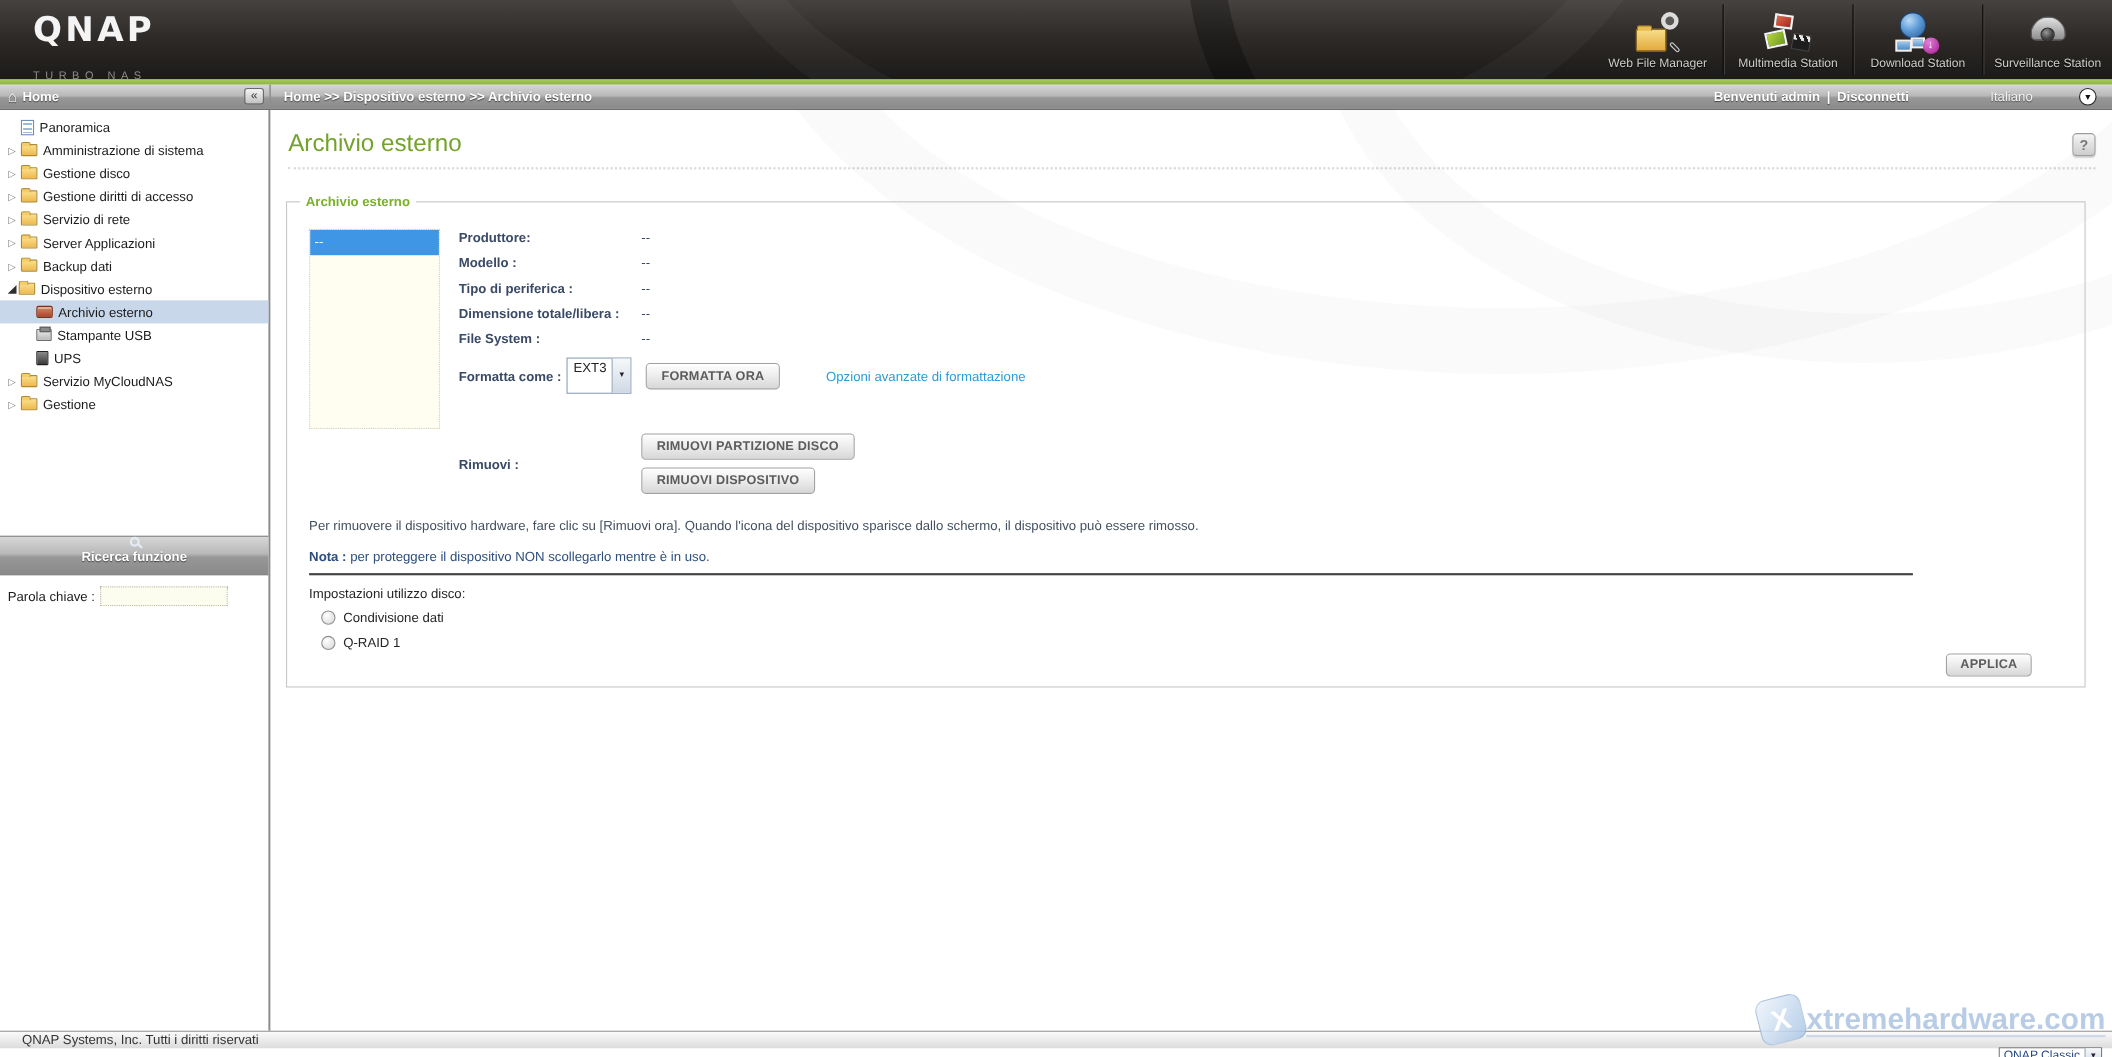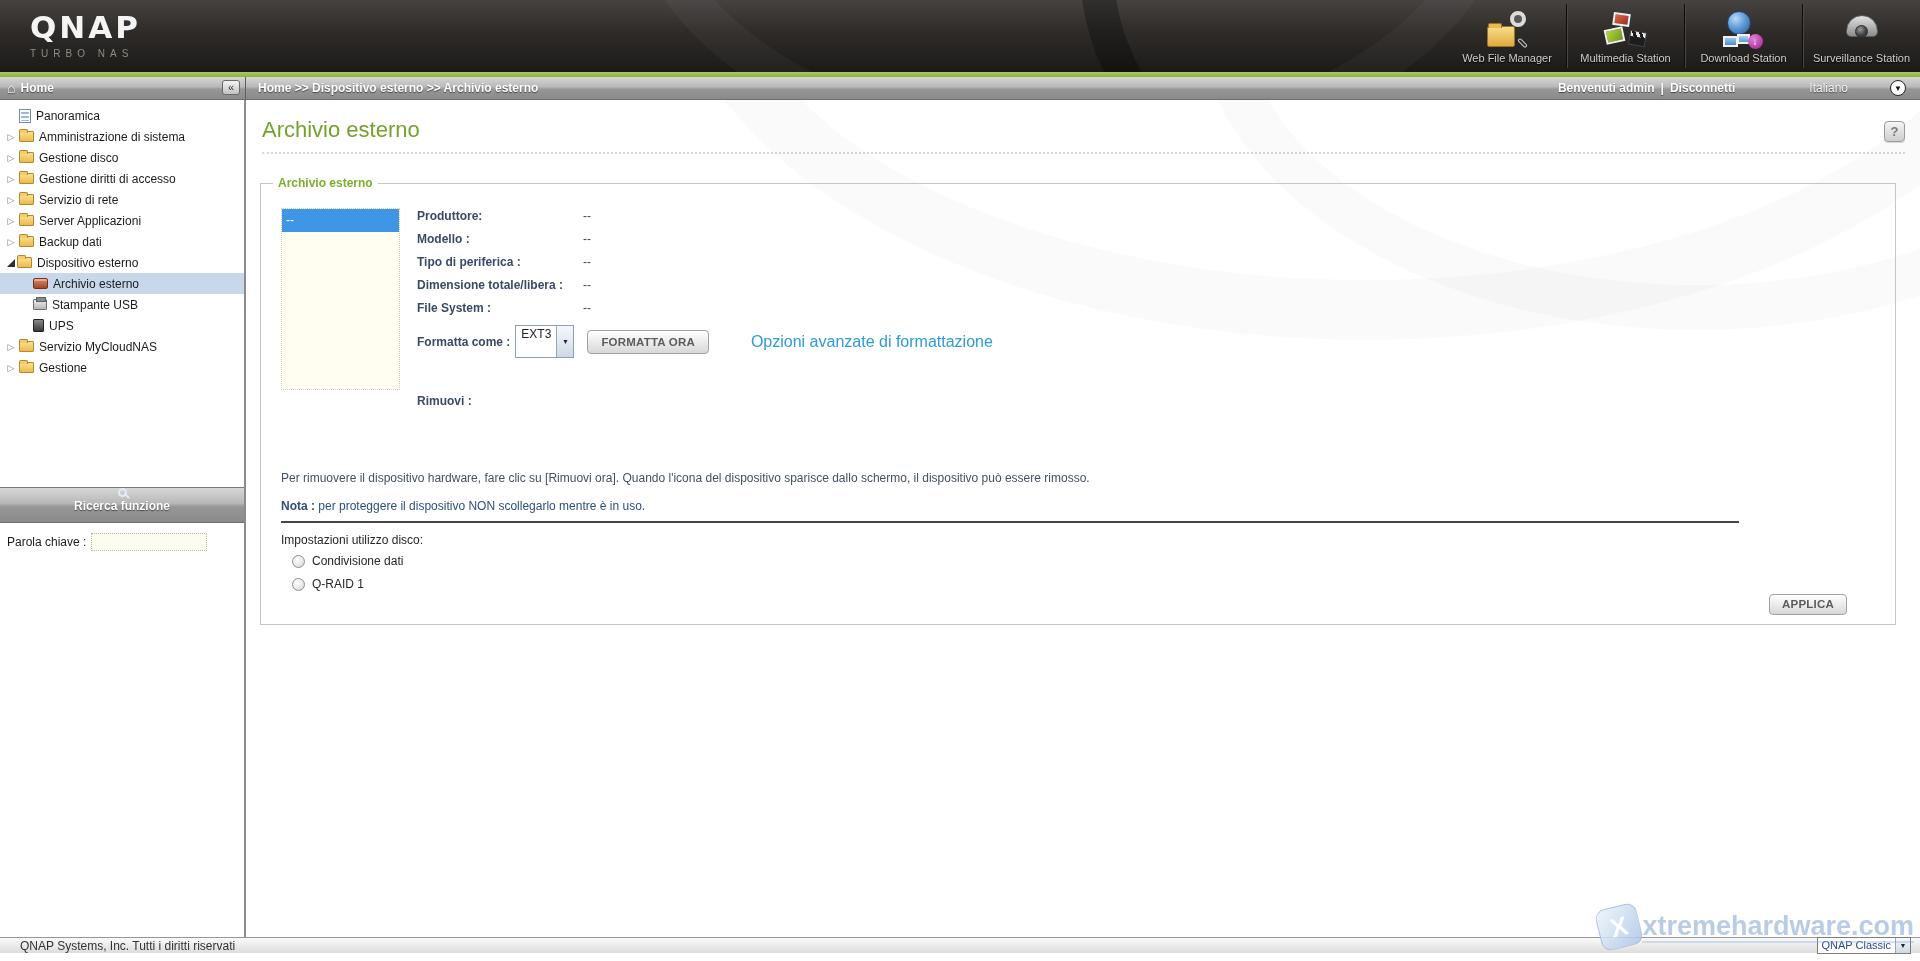--- a/index.html
+++ b/index.html
@@ -6,21 +6,21 @@
   html,body { background:#fff; }
   body { font-family:"Liberation Sans", sans-serif; }
   .app { position:relative; width:1920px; height:961px; overflow:hidden; background:#fff; }
 
   
   .banner { position:relative; height:72px; background:linear-gradient(180deg,#454240 0%,#2e2b29 45%,#1c1a18 100%); overflow:hidden; }
   .banner-arc1 { position:absolute; width:900px; height:600px; left:620px; top:-430px; border:40px solid rgba(255,255,255,0.035); border-radius:50%; }
   .banner-arc2 { position:absolute; width:1100px; height:700px; left:1080px; top:-380px; border:34px solid rgba(0,0,0,0.28); border-radius:50%; }
   .logo-block { position:absolute; left:30px; top:9px; }
   .logo-main { font-size:31px; font-weight:800; letter-spacing:3px; color:#f4f4f4; font-family:"DejaVu Sans", sans-serif; }
-  .logo-sub { margin-top:3px; font-size:10px; letter-spacing:5px; color:#8f8b85; }
+  .logo-sub { margin-top:19px; font-size:10px; letter-spacing:5px; color:#8f8b85; }
   .stations { position:absolute; right:0; top:4px; height:64px; display:flex; }
   .station { width:118px; display:flex; flex-direction:column; align-items:center; justify-content:flex-end; padding-bottom:4px; cursor:pointer; }
   .station + .station { border-left:1px solid #0c0c0c; box-shadow:inset 1px 0 0 #4a4744; }
   .station-label { font-size:11px; color:#cfcdc9; text-shadow:0 1px 1px #000; margin-top:3px; white-space:nowrap; }
   .st-icon { position:relative; width:46px; height:38px; }
   
   .wfm-folder { position:absolute; left:3px; bottom:2px; width:28px; height:21px; background:linear-gradient(180deg,#f6dd8a,#e2aa3c); border:1px solid #9a7420; border-radius:2px; }
   .wfm-folder:before { content:""; position:absolute; top:-4px; left:0; width:12px; height:4px; background:#e9bc52; border:1px solid #9a7420; border-bottom:none; border-radius:2px 2px 0 0; }
   .wfm-glass { position:absolute; right:4px; top:0; width:16px; height:16px; border:4px solid #dcdcdc; border-radius:50%; background:rgba(255,255,255,0.18); }
   .wfm-handle { position:absolute; right:2px; bottom:4px; width:11px; height:4px; background:#2a2a2a; border:1px solid #cfcfcf; transform:rotate(45deg); border-radius:2px; }
@@ -103,37 +103,37 @@
   .info-label { width:166px; font-size:12px; font-weight:bold; color:#3a4a66; }
   .info-value { font-size:12px; color:#3a4a66; }
   .status-red { color:#cc1111; }
   .format-row { display:flex; align-items:center; margin-top:10px; height:25px; }
   .format-label { font-size:12px; font-weight:bold; color:#3a4a66; margin-right:5px; }
   .select-classic { display:inline-flex; align-items:stretch; border:1px solid #8aa0b8; background:#fff; height:33px; cursor:pointer; }
   .select-value { font-size:12px; color:#222; padding:0 5px; line-height:17px; min-width:36px; }
   .select-arrow { width:17px; background:linear-gradient(180deg,#f5f8fb,#cfd9e4); border-left:1px solid #98a8b8; display:flex; align-items:center; justify-content:center; font-size:7px; color:#223; }
   .btn { display:inline-block; height:24px; padding:0 13px; border:1px solid #a2a2a2; border-radius:4px; background:linear-gradient(180deg,#fefefe 0%,#ececec 50%,#d7d7d7 100%); box-shadow:inset 0 1px 0 #fff; color:#5c5c5c; font-weight:600; font-size:11.5px; line-height:22px; letter-spacing:.2px; cursor:pointer; white-space:nowrap; }
   .format-btn { margin-left:13px; }
-  .adv-link { margin-left:42px; font-size:16px; color:#2d9bd7; cursor:pointer; }
+  .adv-link { margin-left:42px; font-size:12px; color:#2d9bd7; cursor:pointer; }
   .remove-block { position:absolute; left:156px; top:204px; display:flex; }
   .remove-label { width:166px; font-size:12px; font-weight:bold; color:#3a4a66; align-self:center; }
   .remove-btns { display:flex; flex-direction:column; gap:7px; }
   .para { position:absolute; left:20px; top:281px; font-size:12px; color:#44505f; }
   .note-line { position:absolute; left:20px; top:309px; font-size:12px; color:#2d4e7f; }
   .note-label { font-weight:bold; }
   .dark-rule { position:absolute; left:20px; top:331px; width:1458px; border-top:2px solid #454545; }
   .usage-title { position:absolute; left:20px; top:343px; font-size:12px; color:#262626; }
   .radio-row { position:absolute; left:31px; display:flex; align-items:center; cursor:pointer; }
   .radio-row.r1 { top:364px;align-items:flex-end; } .radio-row.r2 { top:387px; }
   .radio { width:13px; height:13px; border:1px solid #8f8f8f; border-radius:50%; background:radial-gradient(circle at 35% 30%,#fff,#d6d6d6); margin-right:7px; }
   .radio-label { font-size:12px; color:#262626; }
   .apply-btn { position:absolute; right:48px; top:404px; height:21px; line-height:19px; padding:0 12px; }
 
   
-  .footer { position:relative; height:16px; background:linear-gradient(180deg,#fafafa,#dcdcdc); border-top:1px solid #979797; display:flex; align-items:center; }
+  .footer { position:relative; height:16px; background:linear-gradient(180deg,#fafafa,#dcdcdc); border-top:1px solid #979797; display:flex; align-items:flex-start;flex-direction:column; }
   .copyright { font-size:12px; color:#333; padding-left:20px; }
   .theme-select { margin-left:auto; margin-right:9px; height:17px; border-color:#7d7d7d; }
   .theme-select .select-value { font-size:11px; color:#2a4a80; line-height:15px; padding:0 4px; }
   .theme-select .select-arrow { width:15px; }
 
   
   .watermark { position:absolute; right:6px; bottom:13px; display:flex; align-items:center; z-index:6; pointer-events:none; }
   .wm-logo { width:42px; height:42px; border-radius:10px; background:linear-gradient(135deg,#eef4fb,#a9c6e6); border:1px solid rgba(130,160,200,.5); transform:rotate(-14deg); display:flex; align-items:center; justify-content:center; margin-right:2px; opacity:.85; }
   .wm-x { color:#fff; font-size:26px; font-weight:bold; font-family:"Liberation Sans",sans-serif; }
   .wm-text { font-size:27px; font-weight:bold; color:rgba(136,170,214,.6); letter-spacing:0; border-bottom:2px solid rgba(136,170,214,.35); line-height:30px; }
@@ -333,20 +333,24 @@
               <span class="select-value">EXT3</span>
               <span class="select-arrow">▼</span>
             </span>
             <span class="btn format-btn">FORMATTA ORA</span>
             <span class="adv-link">Opzioni avanzate di formattazione</span>
           </div>
         </div>
 
         <div class="remove-block">
           <span class="remove-label">Rimuovi :</span>
+          <span class="remove-btns">
+            <span class="btn">RIMUOVI PARTIZIONE DISCO</span>
+            <span class="btn" style="align-self:flex-start;">RIMUOVI DISPOSITIVO</span>
+          </span>
         </div>
 
         <div class="para">Per rimuovere il dispositivo hardware, fare clic su [Rimuovi ora]. Quando l'icona del dispositivo sparisce dallo schermo, il dispositivo può essere rimosso.</div>
         <div class="note-line">
           <span class="note-label">Nota :</span>
           <span>per proteggere il dispositivo NON scollegarlo mentre è in uso.</span>
         </div>
         <div class="dark-rule"></div>
 
         <div class="usage-title">Impostazioni utilizzo disco:</div>

